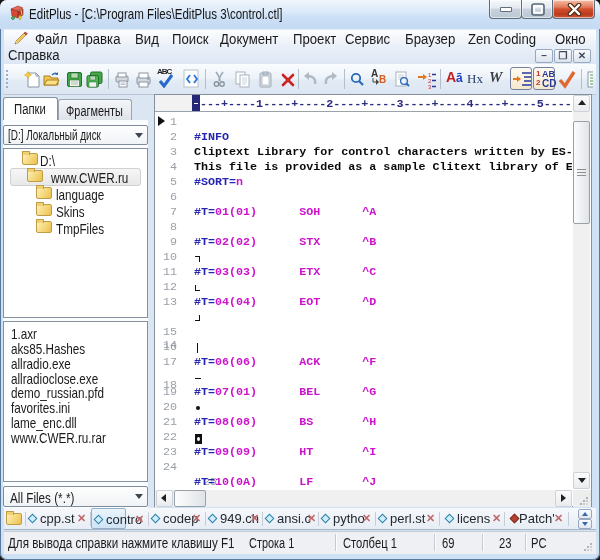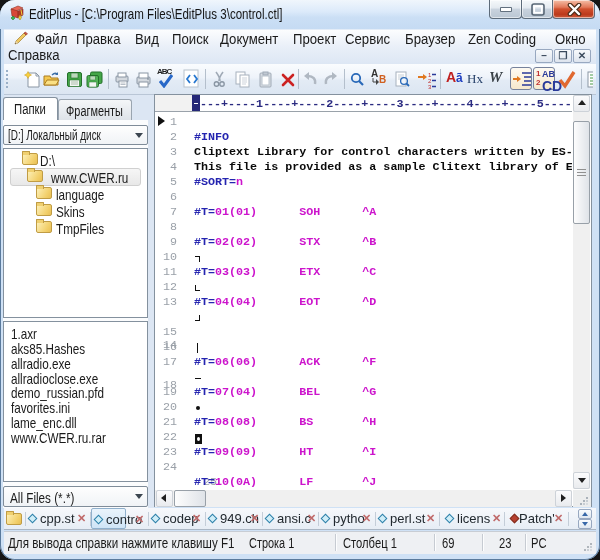--- a/index.html
+++ b/index.html
@@ -1,19 +1,19 @@
 <!DOCTYPE html>
 <html><head>
 <meta charset="utf-8">
 <style>
 * { margin:0; padding:0; box-sizing:border-box; }
 html,body { width:600px; height:560px; background:#151515; overflow:hidden; }
 body { font-family:"Liberation Sans", sans-serif; }
 #win { position:absolute; left:0; top:0; width:600px; height:560px;
-  border-radius:15px; background:#cfe1f5; overflow:hidden;
+  border-radius:7px; background:#cfe1f5; overflow:hidden;
   box-shadow: inset 0 0 0 1px #5a7a9c; }
 .abs { position:absolute; }
 
 #titlebar { left:0; top:0; width:600px; height:29px;
   background:linear-gradient(#f0f6fc 0%, #dceafa 40%, #cbdff5 60%, #c5dbf3 100%); }
 #title-text { left:29px; top:5px; font-size:15px; color:#151515; white-space:nowrap; transform:scaleX(.77); transform-origin:0 0; }
 .capbtn { position:absolute; top:0; height:19px; border:1px solid #5d6b7a; border-top:none;
   box-shadow: inset 0 0 0 1px rgba(255,255,255,.55); }
 #btn-min { left:489px; width:33px; border-radius:0 0 4px 4px;
   background:linear-gradient(#f6f9fb 0%, #e4eaf0 45%, #c9d3de 50%, #bac6d3 100%); }
@@ -256,21 +256,21 @@
     <div class="abs" style="left:489px;top:5px;font-size:15px;font-style:italic;font-weight:bold;color:#3a4147;font-family:'Liberation Serif',serif;">W</div>
     <div class="abs" style="left:510px;top:3px;width:22px;height:23px;border:1px solid #76829c;border-radius:3px;background:linear-gradient(#fefaf2,#f6e8cc);"><svg viewBox="0 0 20 20" style="width:20px;height:20px;margin:1px;">
           <path d="M1 10h6" stroke="#e07820" stroke-width="2"></path>
           <path d="M5 7l4 3-4 3z" fill="#e07820"></path>
           <path d="M10 4h9M12 8h7M12 12h7M10 16h9" stroke="#2a3a9a" stroke-width="1.6"></path>
         </svg></div>
     <div class="abs" style="left:533px;top:3px;width:22px;height:23px;border:1px solid #76829c;border-radius:3px;background:linear-gradient(#fefaf2,#f6e8cc);">
         <span style="position:absolute;left:2px;top:1px;font-size:8px;font-weight:bold;color:#c03030;">1</span>
         <span style="position:absolute;left:8px;top:1px;font-size:9px;font-weight:bold;color:#2a3a9a;">AB</span>
         <span style="position:absolute;left:2px;top:10px;font-size:8px;font-weight:bold;color:#c03030;">2</span>
-        <span style="position:absolute;left:8px;top:10px;font-size:14px;font-weight:bold;color:#2a3a9a;">CD</span>
+        <span style="position:absolute;left:8px;top:10px;font-size:10px;font-weight:bold;color:#2a3a9a;">CD</span>
       </div>
     <svg class="ticon" style="left:557px;top:5px;width:20px;height:20px;" viewBox="0 0 20 20">
         <path d="M3 11l5 6L17 3" fill="none" stroke="#e06830" stroke-width="3.4"></path>
       </svg>
     <div class="tsep" style="left:581px;"></div>
     <svg class="ticon" style="left:586px;" viewBox="0 0 17 17">
         <rect x="2" y="1" width="12" height="15" fill="#fff" stroke="#8a96a4"></rect>
         <path d="M4 4h8M4 7h8M4 10h8M4 13h6" stroke="#4a9a4a" stroke-width="1"></path>
       </svg>
   </div>
@@ -360,21 +360,21 @@
     <div class="lnum" style="top:215px;margin-top:28px;">14</div>
       <span class="abs cc" style="left:40px;top:220px;width:5px;height:6px;border-bottom:1px solid #101010;border-right:1px solid #101010;"></span>
     <div class="lnum" style="top:230px;">15</div>
     <div class="lnum" style="top:245px;">16</div>
       <span class="abs cc" style="left:42px;top:248px;width:1px;height:10px;background:#101010;"></span>
     <div class="lnum" style="top:260px;">17</div>
       <div class="eline" style="top:260px;"><span class="nv">#T=</span><span class="mg">06(06)      ACK      ^F</span></div>
     <div class="lnum" style="top:283px;">18</div>
       <span class="abs cc" style="left:40px;top:283px;width:6px;height:1px;background:#101010;"></span>
     <div class="lnum" style="top:290px;">19</div>
-      <div class="eline" style="top:290px;"><span class="nv">#T=</span><span class="mg">07(04)      BEL      ^G</span></div>
+      <div class="eline" style="top:290px;"><span class="nv">#T=</span><span class="mg">07(01)      BEL      ^G</span></div>
     <div class="lnum" style="top:305px;">20</div>
       <span class="abs cc" style="left:41px;top:311px;width:4px;height:4px;background:#101010;border-radius:50%;"></span>
     <div class="lnum" style="top:320px;">21</div>
       <div class="eline" style="top:320px;"><span class="nv">#T=</span><span class="mg">08(08)      BS       ^H</span></div>
     <div class="lnum" style="top:335px;">22</div>
       <span class="abs cc" style="left:40px;top:339px;width:7px;height:10px;background:#101010;">
         <span style="position:absolute;left:2px;top:3px;width:3px;height:4px;background:#fff;border-radius:50%;"></span>
       </span>
     <div class="lnum" style="top:350px;">23</div>
       <div class="eline" style="top:350px;"><span class="nv">#T=</span><span class="mg">09(09)      HT       ^I</span></div>

